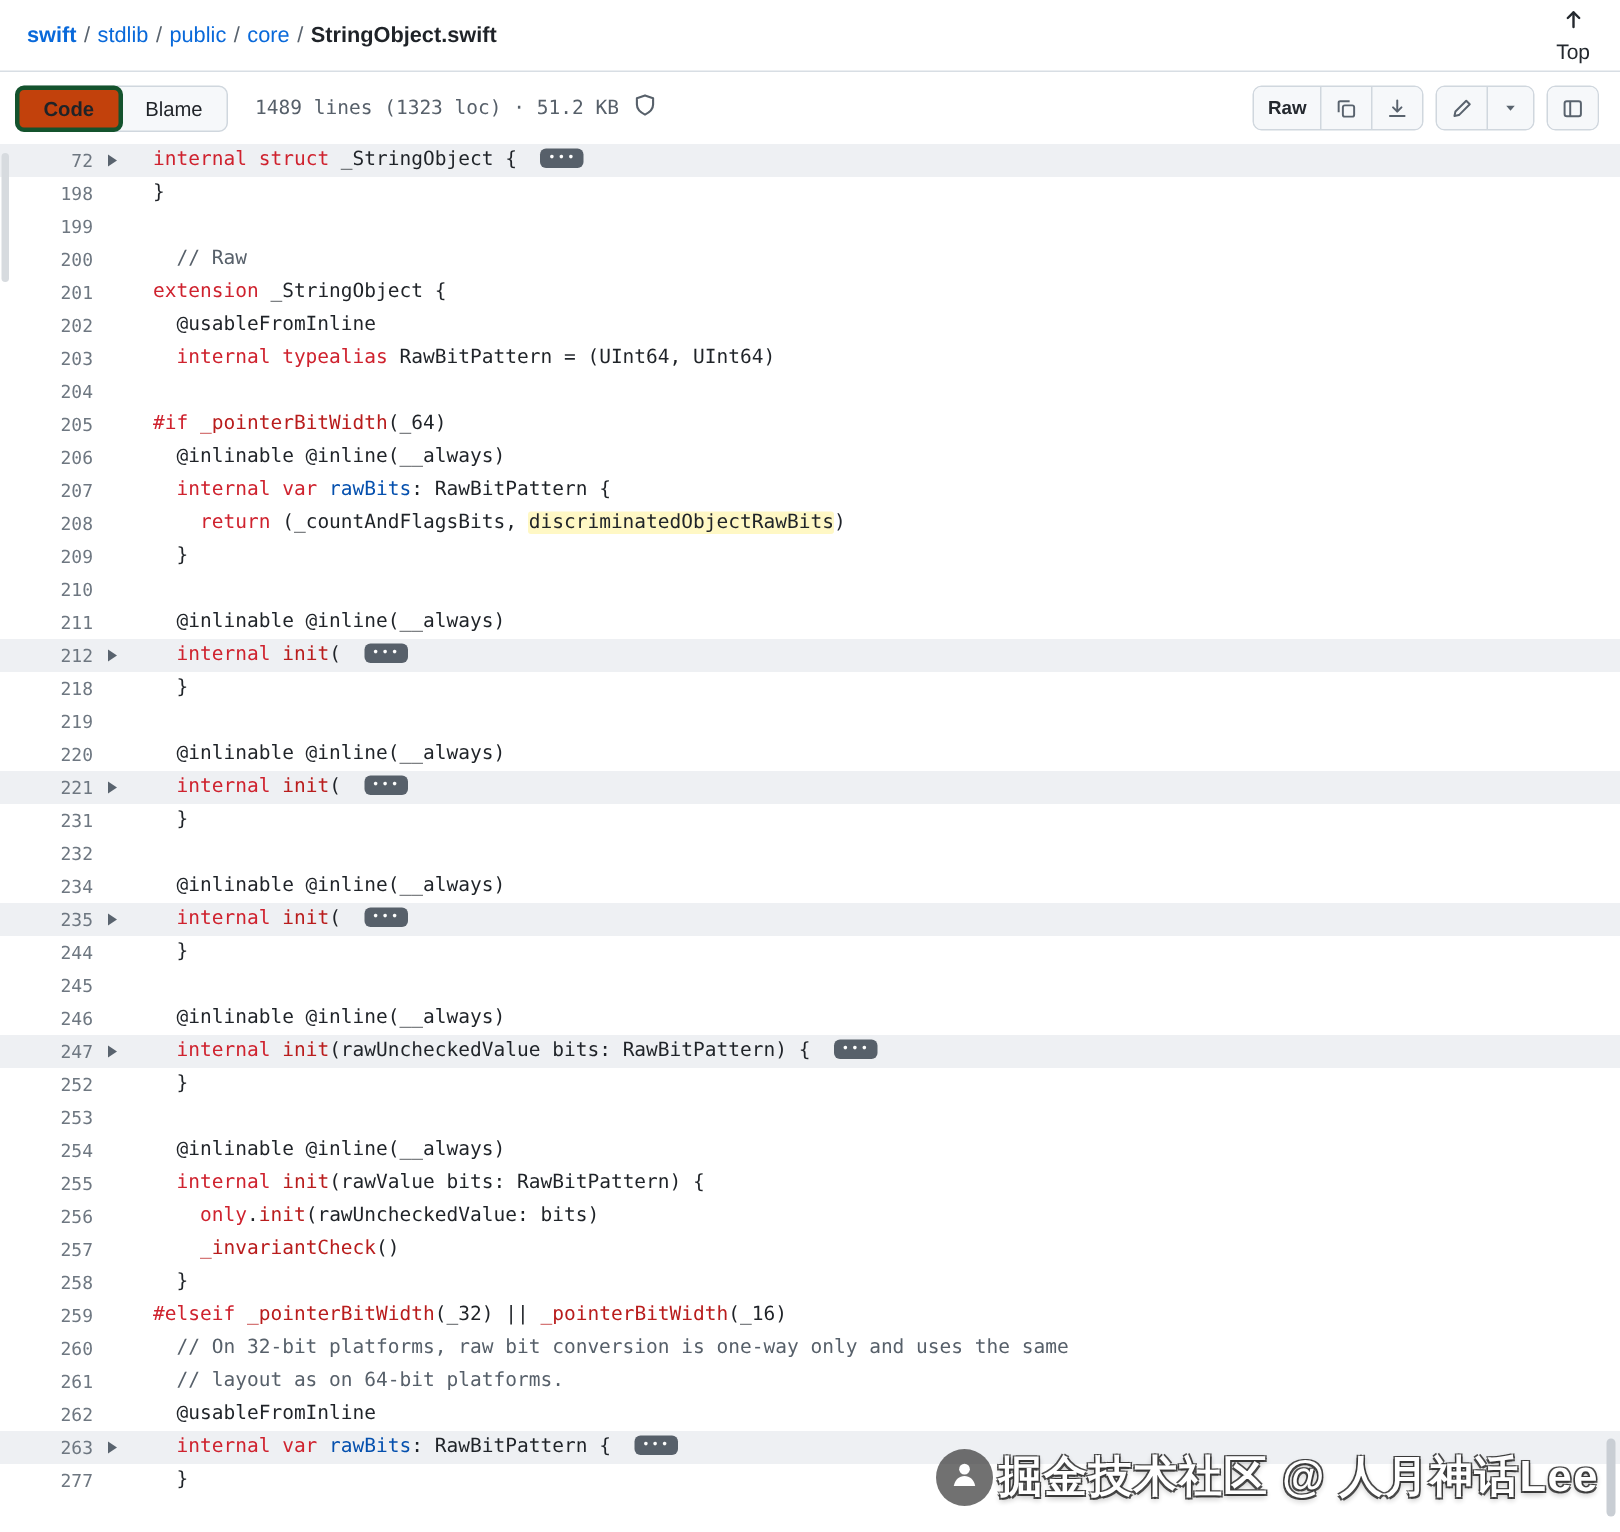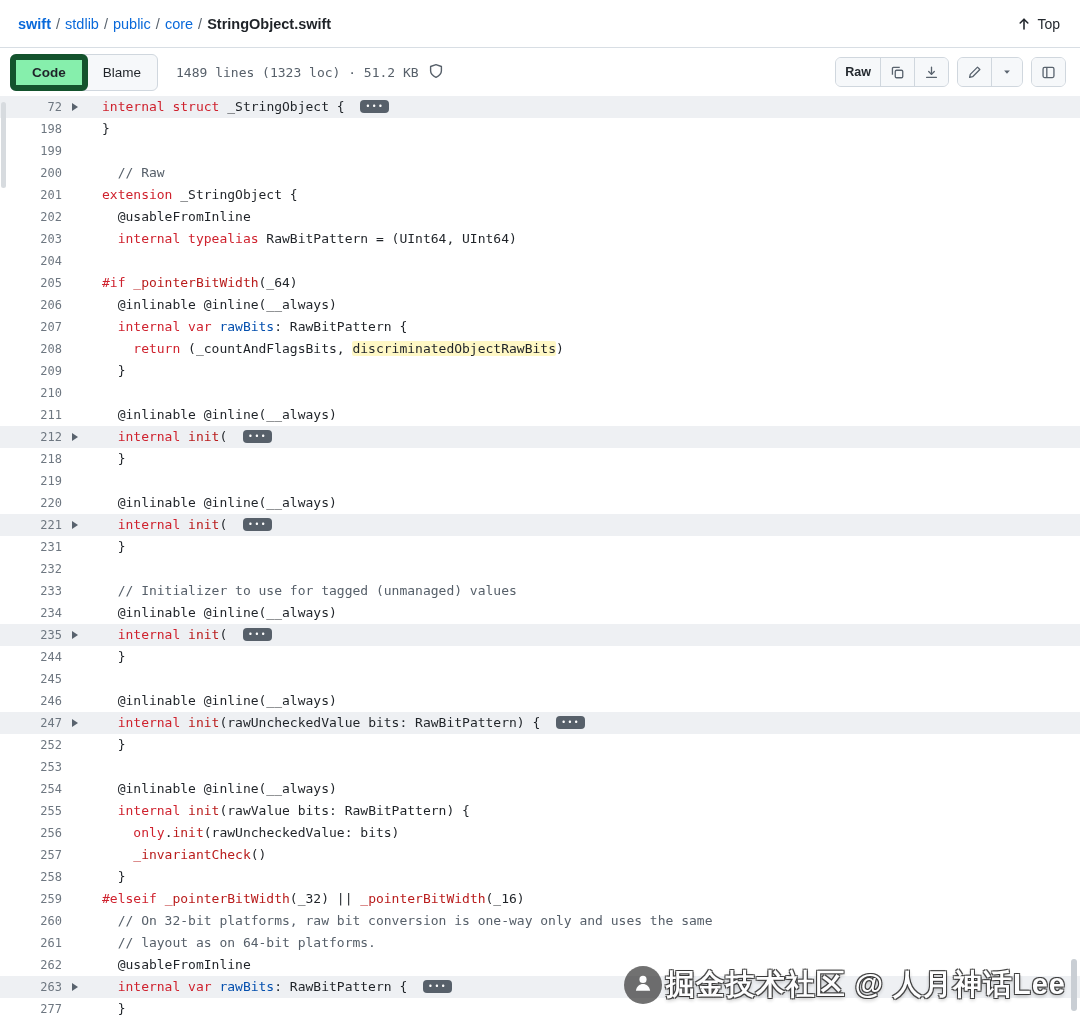--- a/index.html
+++ b/index.html
@@ -29,20 +29,21 @@
   .crumb-sep { color: #59636e; margin: 0 5px; }
   .crumb-file { font-weight: 700; color: #1f2328; }
   .top-link {
     margin-left: auto;
     display: flex;
     align-items: center;
     gap: 5px;
     font-size: 14px;
     color: #24292f;
     cursor: pointer;
+    flex-direction: column;
   }
   .top-link svg { display: block; }
 
   
   .toolbar {
     display: flex;
     align-items: center;
     height: 48px;
     padding: 0 14px 0 10px;
   }
@@ -57,22 +58,22 @@
     border: 0;
     background: transparent;
     font-family: "Liberation Sans", sans-serif;
     font-size: 13.5px;
     color: #1f2328;
     padding: 5px 16px;
     cursor: pointer;
     border-radius: 6px;
   }
   .seg-btn.active {
-    background: #86efac;
-    border: 6px solid #14532d;
+    background: #c2410c;
+    border: 3px solid #14532d;
     margin: -1px;
     font-weight: 700;
   }
   .file-meta {
     margin-left: 18px;
     color: #57606a;
     font-family: "DejaVu Sans Mono", monospace;
     font-size: 13px;
     display: flex;
     align-items: center;
@@ -307,21 +308,20 @@
       <div class="code-row"><div class="line-num">209</div><div class="fold-col"></div><div class="code-text"><span class="tk-p">  }</span></div></div>
       <div class="code-row"><div class="line-num">210</div><div class="fold-col"></div><div class="code-text"></div></div>
       <div class="code-row"><div class="line-num">211</div><div class="fold-col"></div><div class="code-text"><span class="tk-p">  @inlinable @inline(__always)</span></div></div>
       <div class="code-row band"><div class="line-num">212</div><div class="fold-col"><span class="chevron"></span></div><div class="code-text"><span class="tk-p">  </span><span class="tk-k">internal</span><span class="tk-p"> </span><span class="tk-e">init</span><span class="tk-p">( </span><span class="ellipsis-badge">•••</span></div></div>
       <div class="code-row"><div class="line-num">218</div><div class="fold-col"></div><div class="code-text"><span class="tk-p">  }</span></div></div>
       <div class="code-row"><div class="line-num">219</div><div class="fold-col"></div><div class="code-text"></div></div>
       <div class="code-row"><div class="line-num">220</div><div class="fold-col"></div><div class="code-text"><span class="tk-p">  @inlinable @inline(__always)</span></div></div>
       <div class="code-row band"><div class="line-num">221</div><div class="fold-col"><span class="chevron"></span></div><div class="code-text"><span class="tk-p">  </span><span class="tk-k">internal</span><span class="tk-p"> </span><span class="tk-e">init</span><span class="tk-p">( </span><span class="ellipsis-badge">•••</span></div></div>
       <div class="code-row"><div class="line-num">231</div><div class="fold-col"></div><div class="code-text"><span class="tk-p">  }</span></div></div>
       <div class="code-row"><div class="line-num">232</div><div class="fold-col"></div><div class="code-text"></div></div>
-      <div class="code-row"><div class="line-num">233</div><div class="fold-col"></div><div class="code-text"><span class="tk-p">  </span><span class="tk-cm">// Initializer to use for tagged (unmanaged) values</span></div></div>
       <div class="code-row"><div class="line-num">234</div><div class="fold-col"></div><div class="code-text"><span class="tk-p">  @inlinable @inline(__always)</span></div></div>
       <div class="code-row band"><div class="line-num">235</div><div class="fold-col"><span class="chevron"></span></div><div class="code-text"><span class="tk-p">  </span><span class="tk-k">internal</span><span class="tk-p"> </span><span class="tk-e">init</span><span class="tk-p">( </span><span class="ellipsis-badge">•••</span></div></div>
       <div class="code-row"><div class="line-num">244</div><div class="fold-col"></div><div class="code-text"><span class="tk-p">  }</span></div></div>
       <div class="code-row"><div class="line-num">245</div><div class="fold-col"></div><div class="code-text"></div></div>
       <div class="code-row"><div class="line-num">246</div><div class="fold-col"></div><div class="code-text"><span class="tk-p">  @inlinable @inline(__always)</span></div></div>
       <div class="code-row band"><div class="line-num">247</div><div class="fold-col"><span class="chevron"></span></div><div class="code-text"><span class="tk-p">  </span><span class="tk-k">internal</span><span class="tk-p"> </span><span class="tk-e">init</span><span class="tk-p">(rawUncheckedValue bits: RawBitPattern) { </span><span class="ellipsis-badge">•••</span></div></div>
       <div class="code-row"><div class="line-num">252</div><div class="fold-col"></div><div class="code-text"><span class="tk-p">  }</span></div></div>
       <div class="code-row"><div class="line-num">253</div><div class="fold-col"></div><div class="code-text"></div></div>
       <div class="code-row"><div class="line-num">254</div><div class="fold-col"></div><div class="code-text"><span class="tk-p">  @inlinable @inline(__always)</span></div></div>
       <div class="code-row"><div class="line-num">255</div><div class="fold-col"></div><div class="code-text"><span class="tk-p">  </span><span class="tk-k">internal</span><span class="tk-p"> </span><span class="tk-e">init</span><span class="tk-p">(rawValue bits: RawBitPattern) {</span></div></div>

